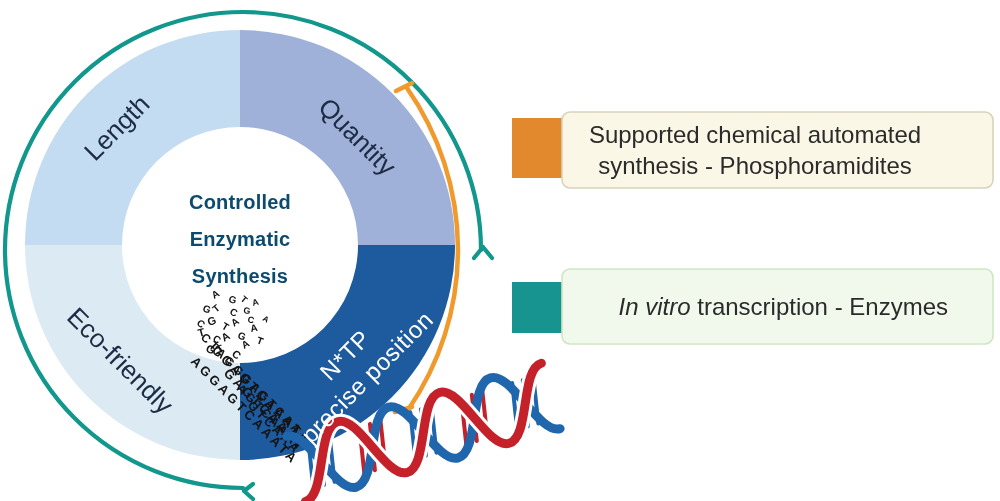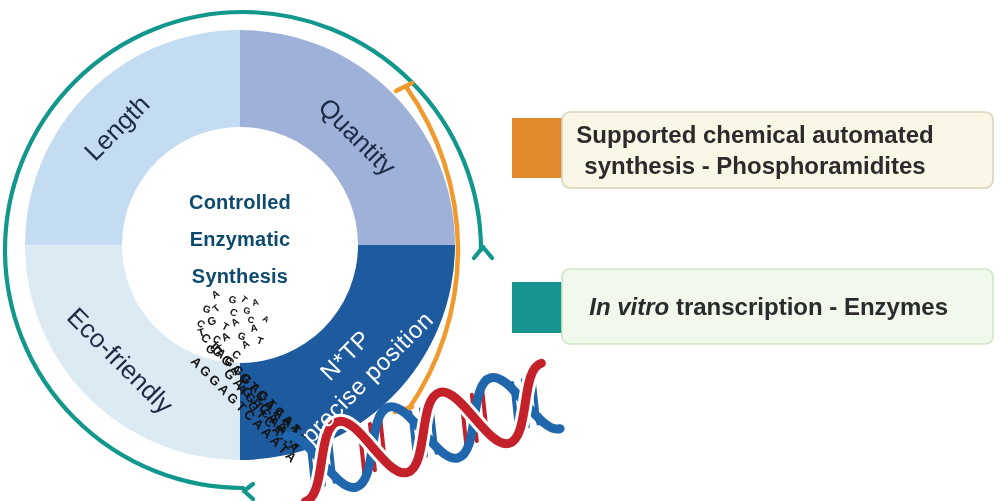--- a/index.html
+++ b/index.html
@@ -11,21 +11,21 @@
                 font-weight:700;line-height:37px;color:#0c4a6e;white-space:pre-line;letter-spacing:.2px;}
   .qlabel{transform:translate(-50%,-50%) rotate(45deg);color:#1d2b45;font-size:26px;
           font-weight:400;white-space:pre-line;text-align:center;}
   .qlabel.ccw{transform:translate(-50%,-50%) rotate(-45deg);}
   .qlabel.light{color:#ffffff;font-size:24px;line-height:31px;letter-spacing:.5px;}
   .label-length{left:117px;top:128px;}
   .label-quantity{left:357px;top:137px;}
   .label-eco{left:120px;top:361px;}
   .label-ntp{left:356px;top:366px;}
   .legend-text{left:562px;width:386px;display:flex;align-items:center;justify-content:center;
-               text-align:center;font-size:24px;line-height:31px;color:#2b2b2b;white-space:pre-line;font-weight:bold;}
+               text-align:center;font-size:24px;line-height:31px;color:#2b2b2b;white-space:pre-line;}
   .legend-text.first{top:112px;height:76px;}
   .legend-text.second{top:269px;height:75px;justify-content:flex-end;}
   .italic{font-style:italic;}
   #scatter text{font-weight:700;font-family:"Liberation Sans",sans-serif;letter-spacing:3px;}
 </style>
 </head>
 <body>
 
 <div class="canvas">
 

